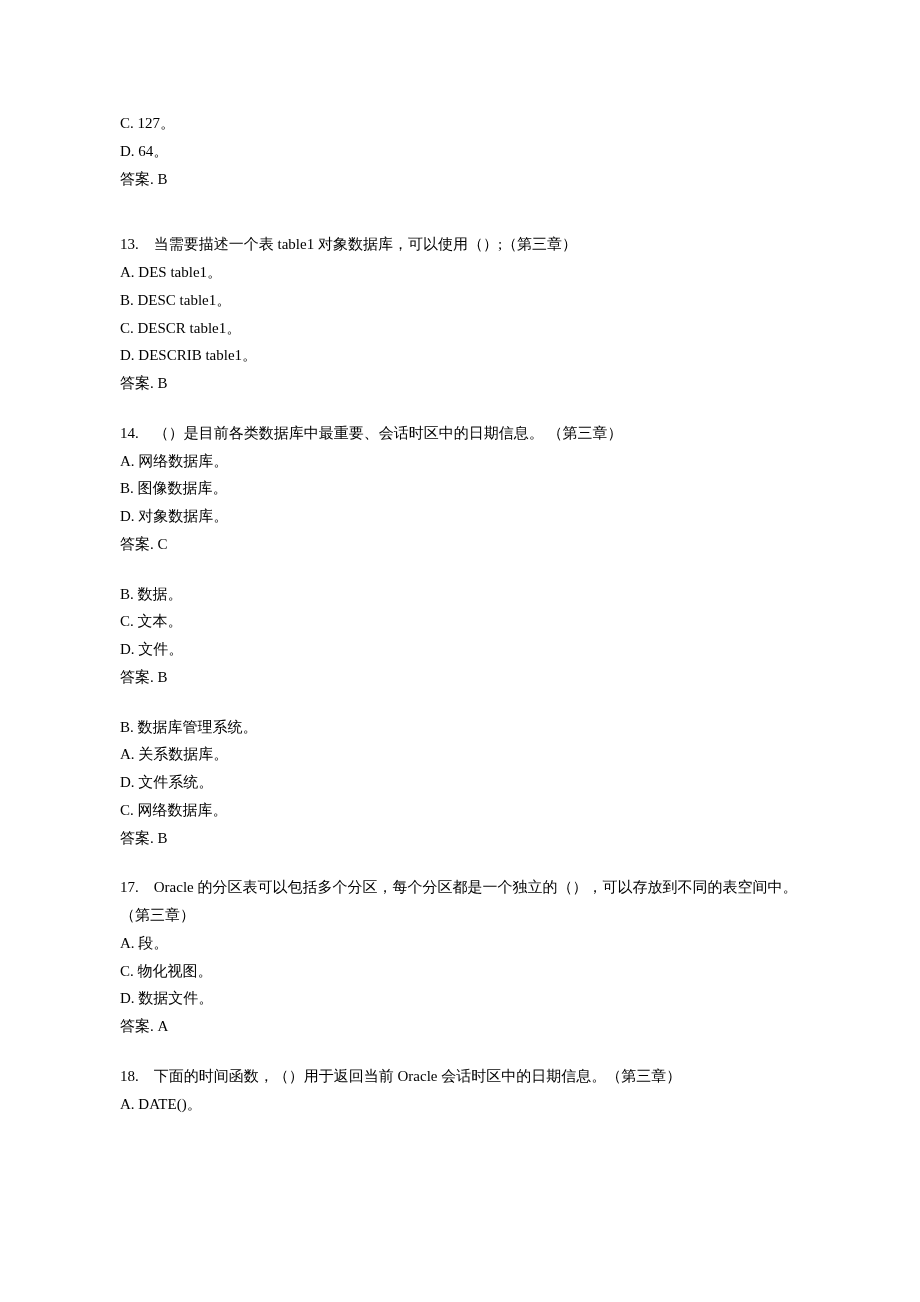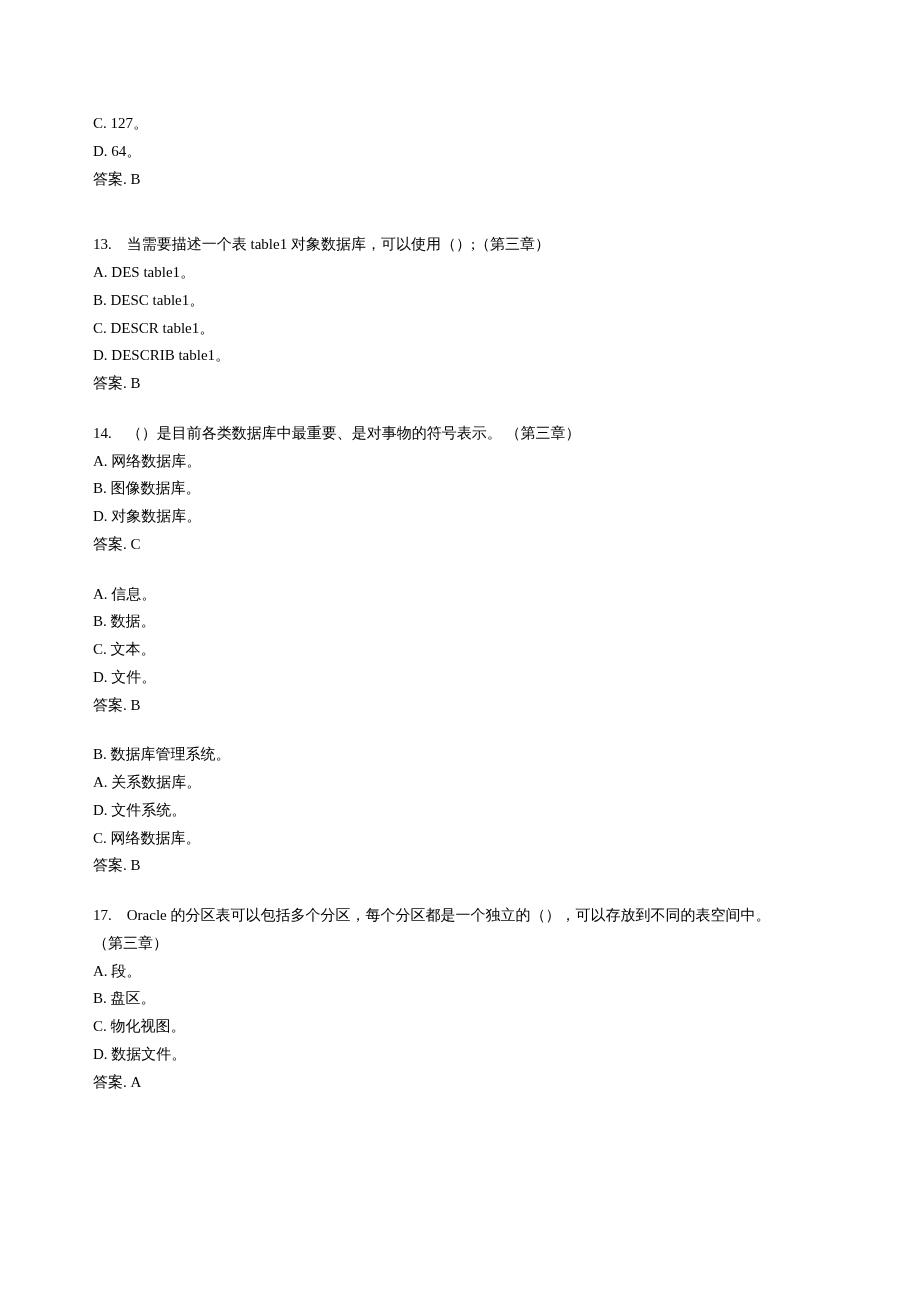--- a/index.html
+++ b/index.html
@@ -1,17 +1,17 @@
 <!DOCTYPE html>
 <html><head>
 <meta charset="utf-8">
 <style>
 html,body{margin:0;padding:0;background:#fff}
 body{width:920px;height:1302px;font-family:"SimSun","STSong","Times New Roman",serif;font-size:15px;line-height:1.85;color:#000}
-.page{padding:110px 120px 0 93px}
+.page{padding:110px 120px 0 120px}
 .line{display:block}
 .qstem{display:block}
 .qnum{display:inline}
 .option{display:block}
 .answer{display:block}
 .gap{height:22px}
 .gap-sm{height:16px}
 </style>
 </head>
 <body>
@@ -34,32 +34,31 @@
     <span class="option">B. DESC table1。</span>
     <span class="option">C. DESCR table1。</span>
     <span class="option">D. DESCRIB table1。</span>
     <span class="answer">答案. B</span>
   </div>
 
   <div class="gap"></div>
 
   <div>
     <span class="qstem">
-      <span class="qnum">14.</span>&nbsp;&nbsp;&nbsp;&nbsp;<span>（）是目前各类数据库中最重要、是对事物的符号表示。 （第三章）</span>
+      <span class="qnum">14.</span>&nbsp;&nbsp;&nbsp;&nbsp;<span>（）是目前各类数据库中最重要、会话时区中的日期信息。 （第三章）</span>
     </span>
     <span class="option">A.  网络数据库。</span>
     <span class="option">B.  图像数据库。</span>
     <span class="option">D.  对象数据库。</span>
     <span class="answer">答案. C</span>
   </div>
 
   <div class="gap"></div>
 
   <div>
-    <span class="option">A.  信息。</span>
     <span class="option">B.  数据。</span>
     <span class="option">C.  文本。</span>
     <span class="option">D.  文件。</span>
     <span class="answer">答案. B</span>
   </div>
 
   <div class="gap"></div>
 
   <div>
     <span class="option">B.  数据库管理系统。</span>
@@ -69,21 +68,26 @@
     <span class="answer">答案. B</span>
   </div>
 
   <div class="gap"></div>
 
   <div>
     <span class="qstem">
       <span class="qnum">17.</span>&nbsp;&nbsp;&nbsp;&nbsp;<span>Oracle 的分区表可以包括多个分区，每个分区都是一个独立的（），可以存放到不同的表空间中。（第三章）</span>
     </span>
     <span class="option">A.  段。</span>
-    <span class="option">B.  盘区。</span>
     <span class="option">C.  物化视图。</span>
     <span class="option">D.  数据文件。</span>
     <span class="answer">答案. A</span>
   </div>
 
   <div class="gap"></div>
 
+  <div>
+    <span class="qstem">
+      <span class="qnum">18.</span>&nbsp;&nbsp;&nbsp;&nbsp;<span>下面的时间函数，（）用于返回当前 Oracle 会话时区中的日期信息。（第三章）</span>
+    </span>
+    <span class="option">A. DATE()。</span>
+  </div>
 </div>
 
 </body></html>

